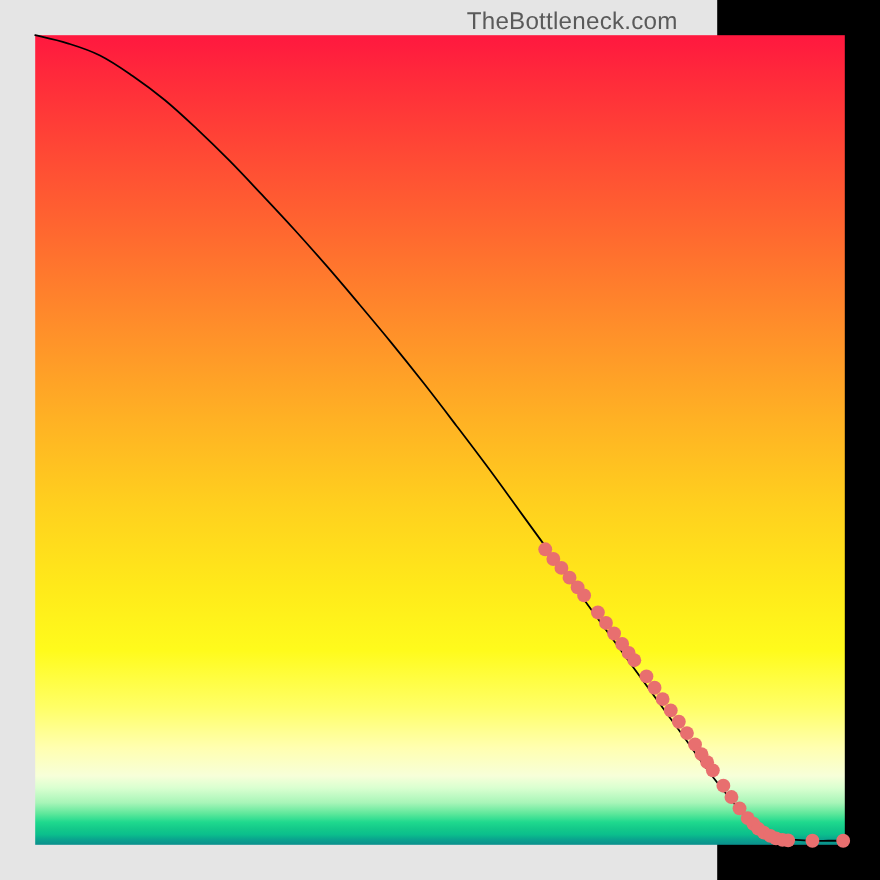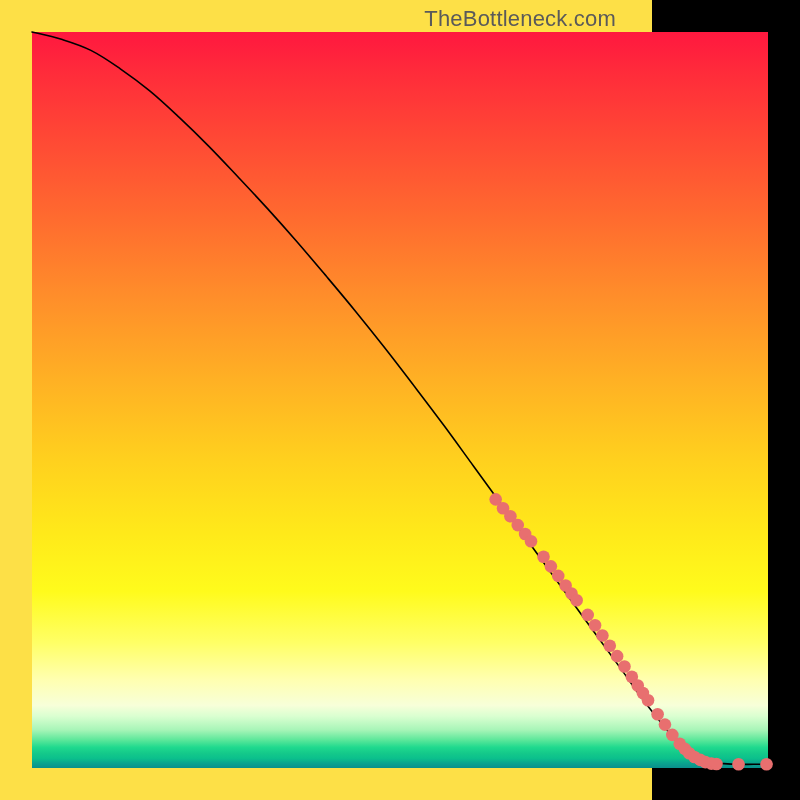--- a/index.html
+++ b/index.html
@@ -8,21 +8,21 @@
     width: 800px;
     height: 800px;
     background: #000000;
     overflow: hidden;
     font-family: Arial, Helvetica, sans-serif;
   }
   .stage {
     position: relative;
     width: 652px;
     height: 800px;
-    background: #fde047;
+    background: #e5e5e5;
   }
   .plot-area {
     position: absolute;
     left: 32px;
     top: 32px;
     width: 736px;
     height: 736px;
     
     background: linear-gradient(
       to bottom,

